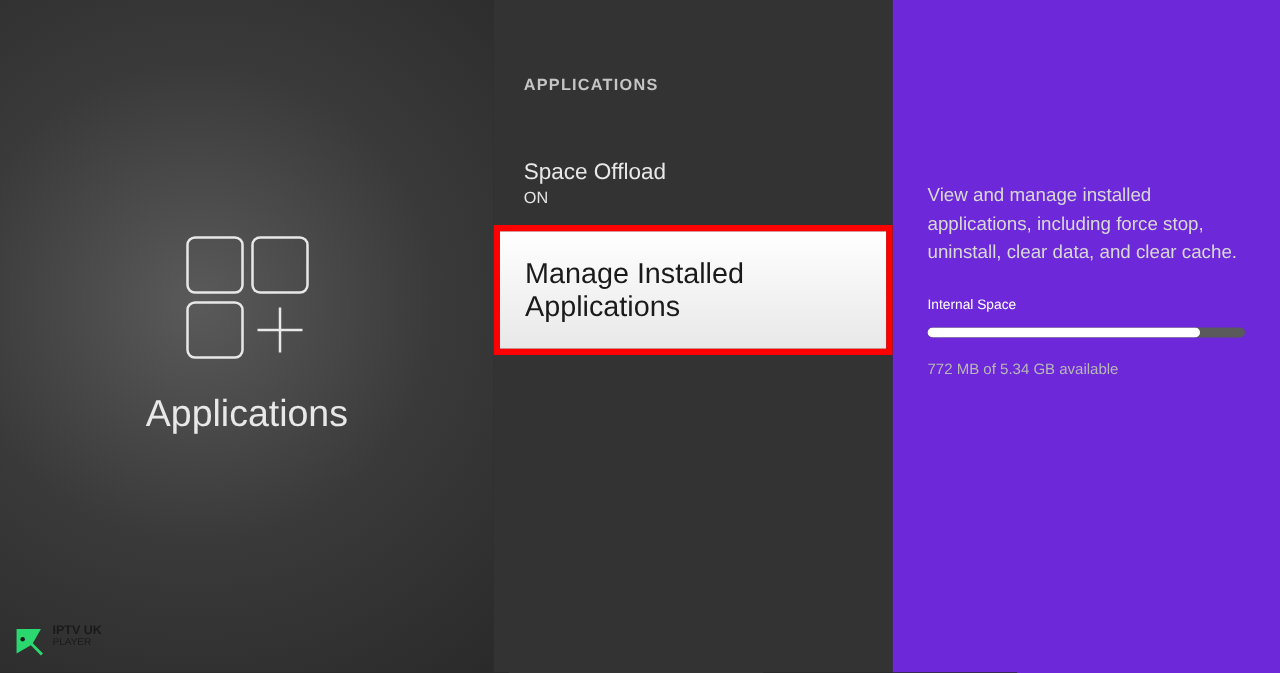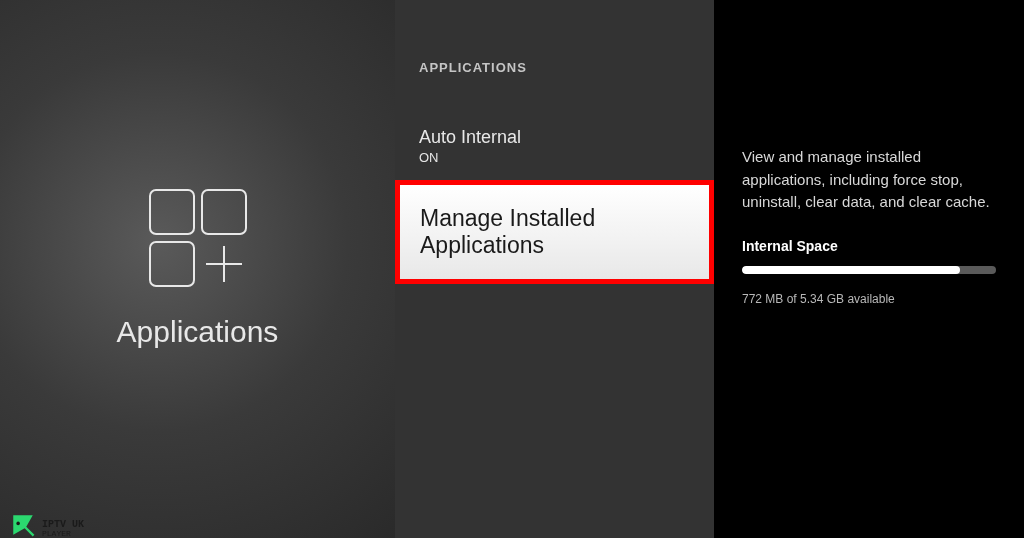--- a/index.html
+++ b/index.html
@@ -102,34 +102,34 @@
       margin-top: 3px;
     }
     .menu-item-selected .menu-item-title {
       color: #1a1a1a;
       font-weight: 500;
       font-size: 23px;
     }
     .right-panel {
       width: 310px;
       height: 100%;
-      background: #000000;
+      background: #6d28d9;
       padding: 146px 28px 0 28px;
     }
     .description {
       color: #d8d8d8;
       font-size: 15px;
       line-height: 1.5;
       font-weight: 400;
       margin-bottom: 24px;
     }
     .storage-label {
       color: #ffffff;
-      font-size: 14px;
-      font-weight: 700;
+      font-size: 11px;
+      font-weight: 400;
       margin-bottom: 12px;
     }
     .progress-bar {
       width: 100%;
       height: 8px;
       background: #5a5a5a;
       border-radius: 4px;
       overflow: hidden;
       margin-bottom: 18px;
     }
@@ -139,26 +139,25 @@
       border-radius: 4px;
       width: 86%;
     }
     .storage-detail {
       color: #b8b8b8;
       font-size: 12px;
       font-weight: 400;
     }
     .watermark {
       position: absolute;
-      bottom: 0;
+      bottom: 12px;
       left: 10px;
       display: flex;
-      align-items: flex-end;
+      align-items: flex-start;
       gap: 6px;
-      font-family: Liberation Mono, monospace;
     }
     .watermark-icon {
       width: 26px;
       height: 26px;
     }
     .watermark-text {
       font-size: 10px;
       font-weight: 700;
       color: #1a1a1a;
       line-height: 1;
@@ -179,21 +178,21 @@
     <div class="icon-square"></div>
     <div class="icon-plus"></div>
   </div>
   <div class="left-title">Applications</div>
 </div>
 
 <div class="middle-panel">
   <div class="section-header">APPLICATIONS</div>
 
   <div class="menu-item">
-    <div class="menu-item-title">Auto Internal</div>
+    <div class="menu-item-title">Space Offload</div>
     <div class="menu-item-status">ON</div>
   </div>
 
   <div class="menu-item-selected">
     <div class="menu-item-title">Manage Installed Applications</div>
   </div>
 </div>
 
 <div class="right-panel">
   <div class="description">View and manage installed applications, including force stop, uninstall, clear data, and clear cache.</div>

